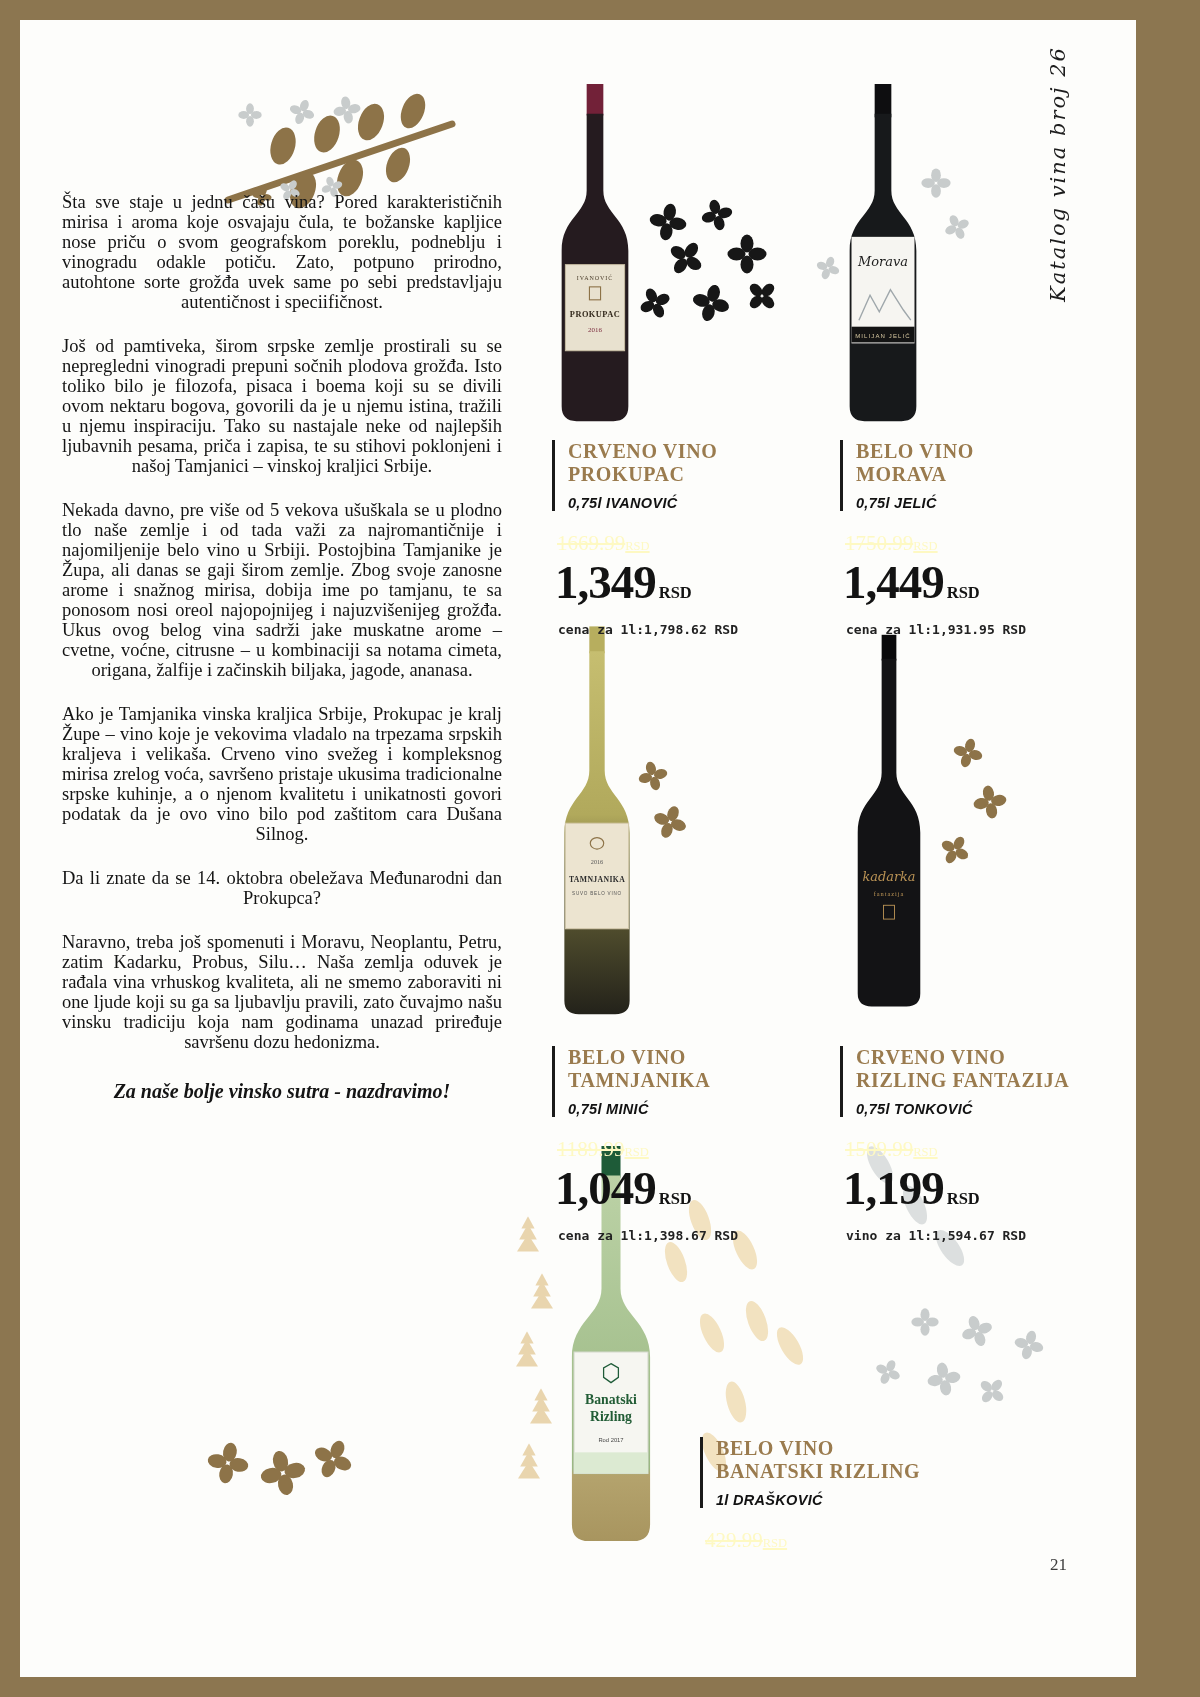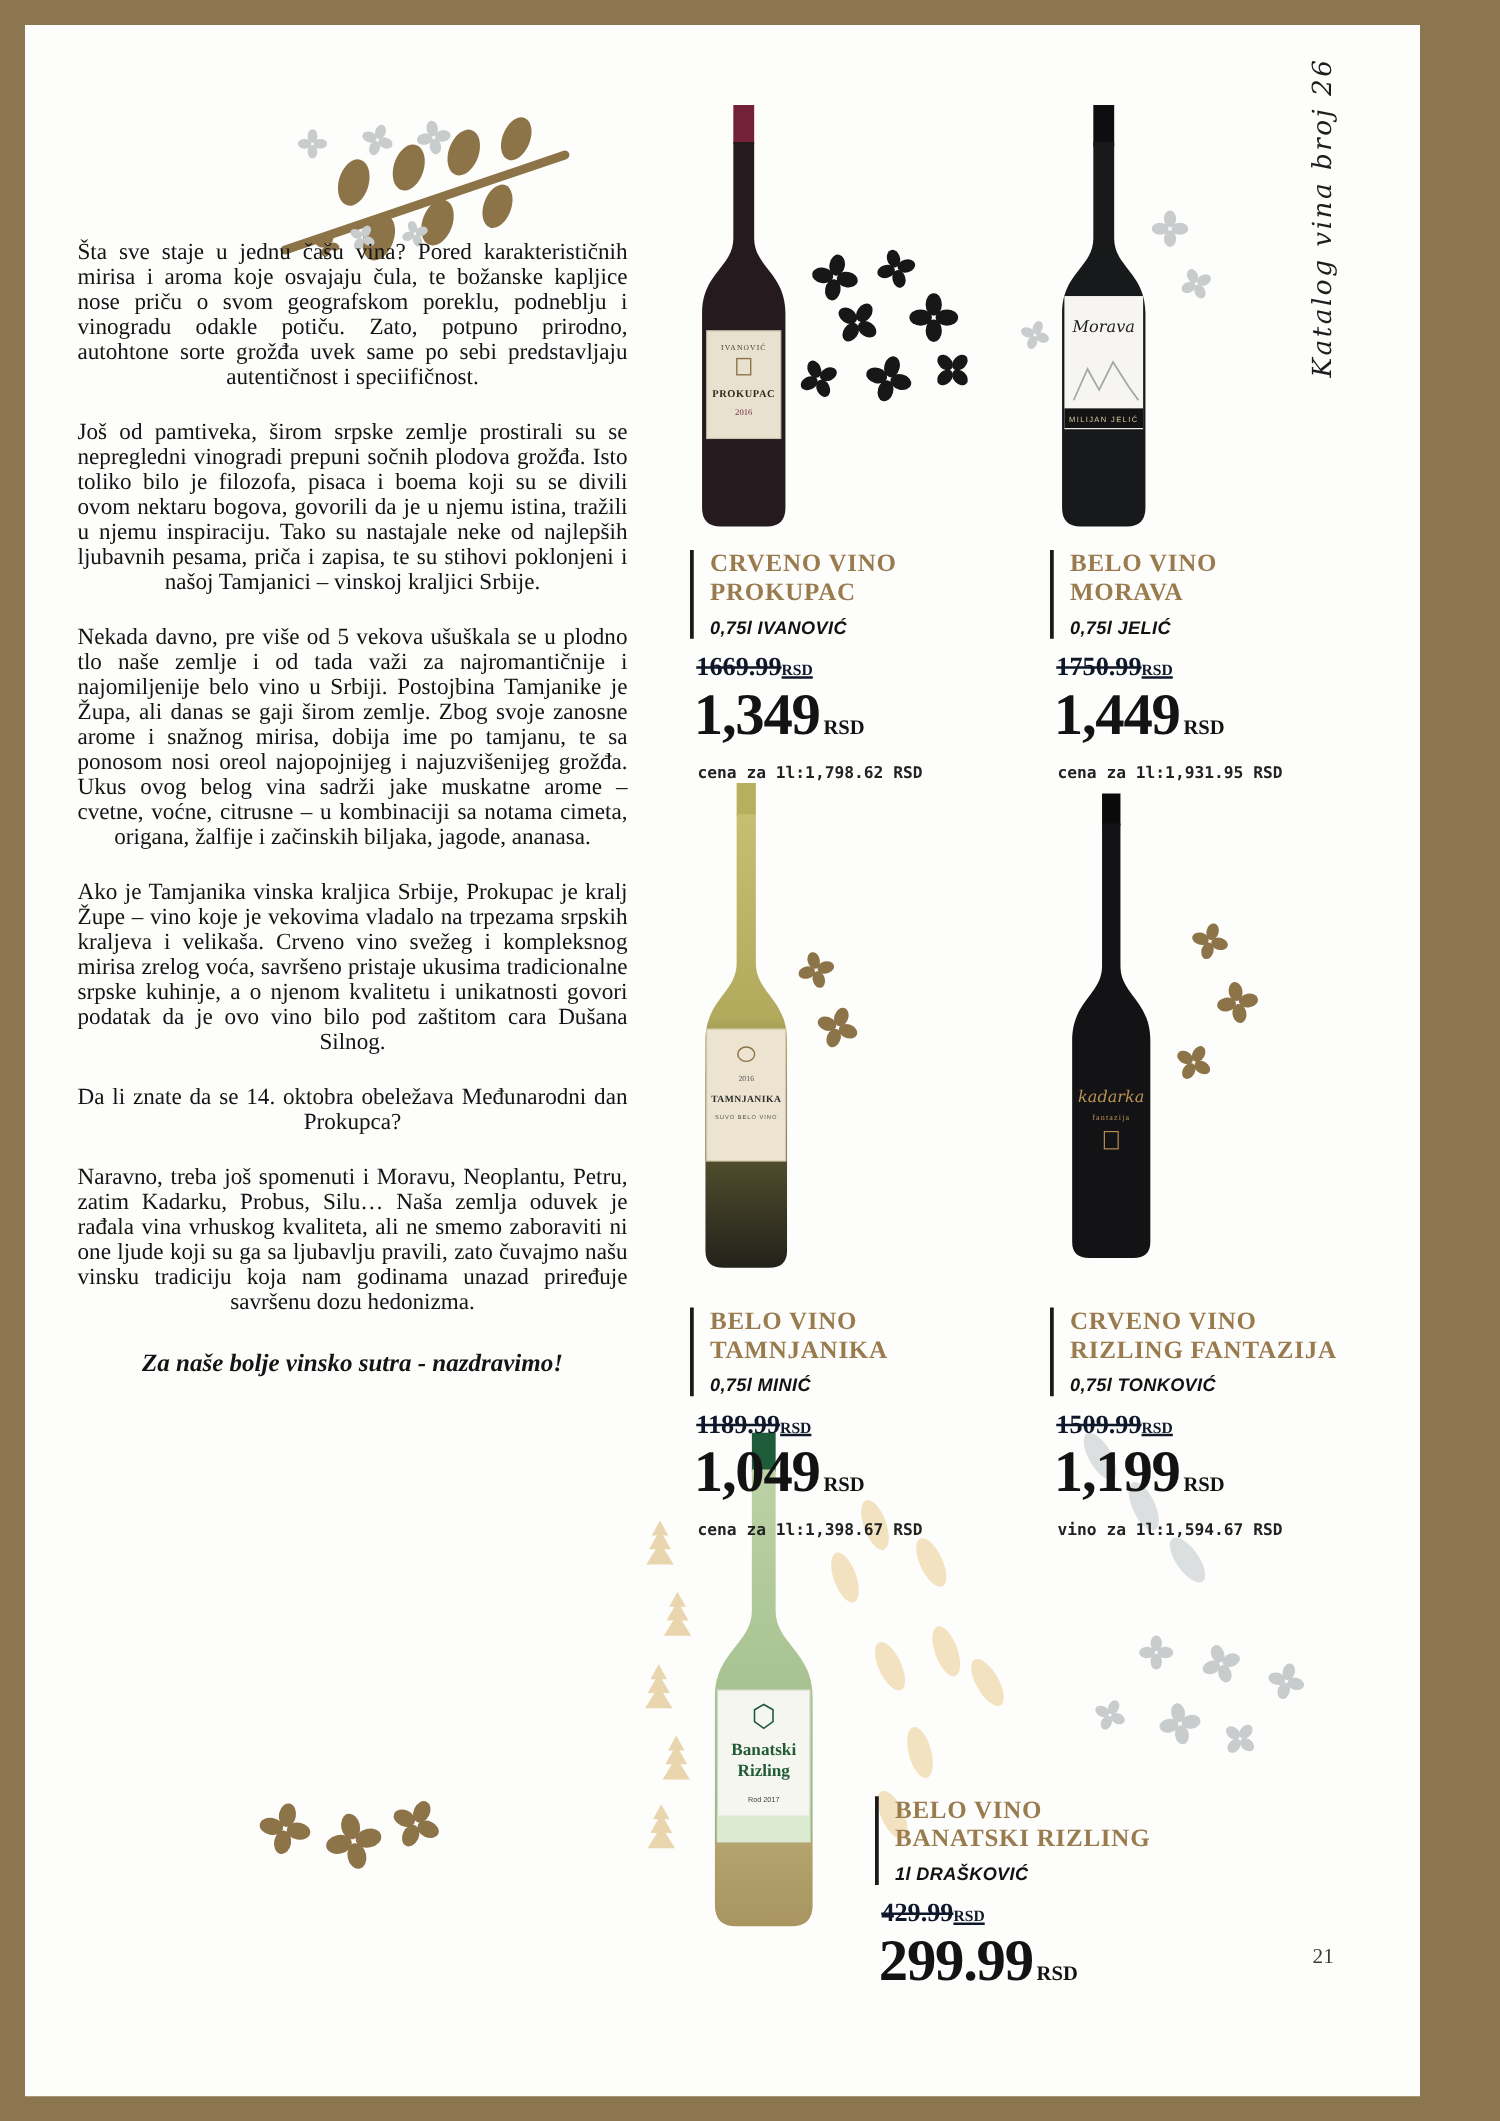--- a/index.html
+++ b/index.html
@@ -20,21 +20,21 @@
               writing-mode:vertical-rl;transform:rotate(180deg);
               font-family:"DejaVu Serif",serif;font-style:italic;font-size:21px;
               letter-spacing:2px;color:#1d1d1d;white-space:nowrap;}
 
   
   .pinfo{position:absolute;width:290px;z-index:3;}
   .pinfo .head{border-left:3px solid #1a1a1a;padding-left:13px;}
   .ptitle{font-weight:700;font-size:20px;line-height:23px;color:#9a7b4e;letter-spacing:.6px;}
   .pvol{margin-top:9px;font-family:"Liberation Sans",sans-serif;font-style:italic;
         font-weight:700;font-size:14.5px;color:#121212;letter-spacing:.3px;}
-  .pold{margin-top:10px;padding-left:5px;color:#0f172a;font-weight:700;font-size:21px;
+  .pold{margin-top:20px;padding-left:5px;color:#fef9c3;font-weight:400;font-size:21px;
         text-decoration:line-through;}
   .pold .sub{font-size:12.5px;}
   .pprice{padding-left:3px;margin-top:0px;font-weight:700;font-size:47px;color:#131313;
           letter-spacing:-1px;line-height:52px;}
   .pprice .cur{font-size:16.5px;letter-spacing:0;margin-left:3px;position:relative;top:0px;}
   .punit{padding-left:6px;margin-top:3px;font-family:"DejaVu Sans Mono",monospace;
          font-weight:700;font-size:13px;color:#222;}
 
   .bottle{position:absolute;z-index:2;}
 
@@ -304,17 +304,16 @@
     <div class="head">
       <div class="ptitle">
         <span>BELO VINO</span><br>
         <span>BANATSKI RIZLING</span>
       </div>
       <div class="pvol">
         <span>1l</span> <span>DRAŠKOVIĆ</span>
       </div>
     </div>
     <div class="pold"><span>429.99</span><span class="sub">RSD</span></div>
-    <div class="pprice"><span>299.99</span><span class="cur">RSD</span></div>
   </div>
 
   <div class="pagenum">21</div>
 </div>
 
 </body></html>

